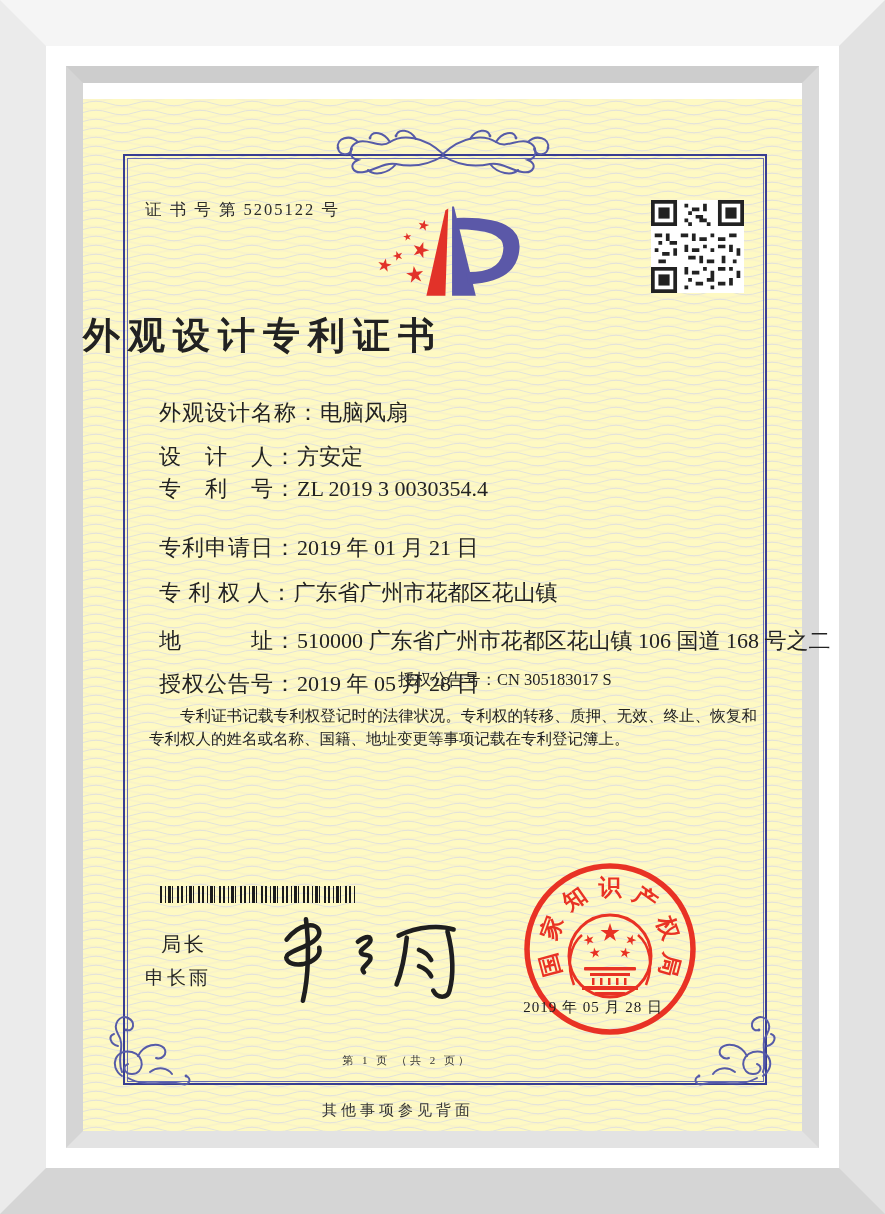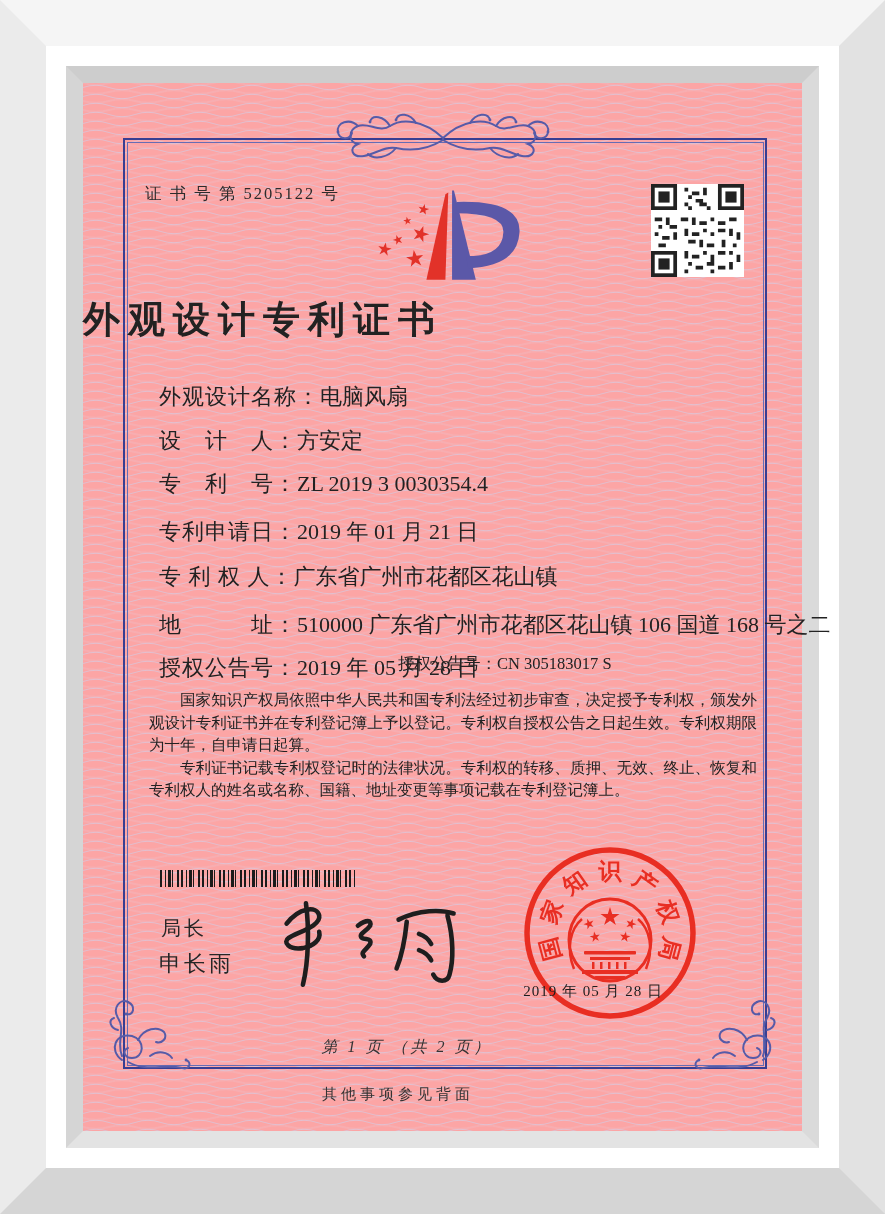--- a/index.html
+++ b/index.html
@@ -8,21 +8,21 @@
     background:#fafafa;
     font-family:"Liberation Serif","DejaVu Serif",serif;
     color:#262626;
   }
   
   .bevel{position:absolute;inset:0;border:46px solid;
     border-color:#f5f5f5 #e2e2e2 #d5d5d5 #ebebeb;background:#ffffff;}
   .lip{position:absolute;inset:66px;border:17px solid;
     border-color:#cdcdcd #dadada #e3e3e3 #d5d5d5;background:transparent;}
   
-  .paper{position:absolute;inset:83px;background:#fca5a5;}
+  .paper{position:absolute;inset:83px;background:#fef9c3;margin-top:16px;}
   .guilloche{position:absolute;inset:0;width:100%;height:100%;}
   
   .cert-border{position:absolute;left:40px;top:55px;width:640px;height:927px;
     border:2.5px solid #383e92;}
   .cert-border-inner{position:absolute;inset:1.5px;border:1px solid #666cb4;}
   
   .orn{position:absolute;pointer-events:none;}
   .orn-top{left:245px;top:25px;width:230px;height:58px;}
   .orn-bl{left:15px;top:895px;width:100px;height:100px;}
   .orn-br{left:604px;top:895px;width:100px;height:100px;transform:scaleX(-1);}
@@ -40,27 +40,27 @@
     font-size:15.5px;line-height:22.5px;text-align:justify;color:#222;}
   .bodytext p{margin:0;text-indent:2em;}
   .barcode{position:absolute;left:77px;top:787px;width:197px;height:17px;
     background:repeating-linear-gradient(90deg,
       #1b1b1b 0 2px,transparent 2px 5px,
       #1b1b1b 5px 6px,transparent 6px 8px,
       #1b1b1b 8px 11px,transparent 11px 12px,
       #1b1b1b 12px 13px,transparent 13px 17px,
       #1b1b1b 17px 19px,transparent 19px 21px);}
   .director-title{position:absolute;left:78px;top:832px;font-size:20px;letter-spacing:3px;}
-  .director-name{position:absolute;left:76px;top:866px;font-size:22px;letter-spacing:3px;}
+  .director-name{position:absolute;left:62px;top:866px;font-size:19px;letter-spacing:3px;}
   .signature{position:absolute;left:172px;top:802px;width:220px;height:112px;}
   .seal{position:absolute;left:437px;top:760px;width:180px;height:180px;opacity:.95;}
   .seal-date{position:absolute;left:400px;top:899px;width:220px;text-align:center;
     font-size:15px;letter-spacing:1px;color:#1d1d1d;}
   .page-num{position:absolute;left:0;top:954px;width:648px;text-align:center;
-    font-size:16px;letter-spacing:3px;color:#333;font-style:italic;}
+    font-size:11px;letter-spacing:3px;color:#333;}
   .back-note{position:absolute;left:0;top:1002px;width:630px;text-align:center;
     font-size:15px;letter-spacing:4px;color:#333;}
 </style>
 </head>
 <body>
 
 <div class="bevel"></div>
 <div class="lip"></div>
 
 <div class="paper">
@@ -163,41 +163,40 @@
   </svg>
 
   <div class="title">外观设计专利证书</div>
 
   <div class="row" style="top:299px">
     <span class="lbl">外观设计名称：</span><span>电脑风扇</span>
   </div>
   <div class="row" style="top:343px">
     <span class="lbl">设　计　人：</span><span>方安定</span>
   </div>
-  <div class="row" style="top:386px">
+  <div class="row" style="top:375px">
     <span class="lbl">专　利　号：</span><span>ZL 2019 3 0030354.4</span>
   </div>
   <div class="row" style="top:434px">
     <span class="lbl">专利申请日：</span><span>2019 年 01 月 21 日</span>
   </div>
   <div class="row" style="top:479px">
     <span class="lbl">专 利 权 人：</span><span>广东省广州市花都区花山镇</span>
   </div>
   <div class="row" style="top:527px">
     <span class="lbl">地　　　址：</span><span>510000 广东省广州市花都区花山镇 106 国道 168 号之二</span>
   </div>
   <div class="row" style="top:570px">
     <span class="lbl">授权公告号：</span><span>2019 年 05 月 28 日</span>
   </div>
   <div class="row2" style="left:315px;top:570px">
     <span class="lbl">授权公告号：</span><span>CN 305183017 S</span>
   </div>
 
   <div class="bodytext">
-    <p>国家知识产权局依照中华人民共和国专利法经过初步审查，决定授予专利权，颁发外观设计专利证书并在专利登记簿上予以登记。专利权自授权公告之日起生效。专利权期限为十年，自申请日起算。</p>
     <p>专利证书记载专利权登记时的法律状况。专利权的转移、质押、无效、终止、恢复和专利权人的姓名或名称、国籍、地址变更等事项记载在专利登记簿上。</p>
   </div>
 
   <div class="barcode"></div>
 
   <div class="director-title">局长</div>
   <div class="director-name">申长雨</div>
 
   <svg class="signature" viewBox="0 0 210 110">
     <g fill="none" stroke="#1e1e1e" stroke-width="4.5" stroke-linecap="round">

